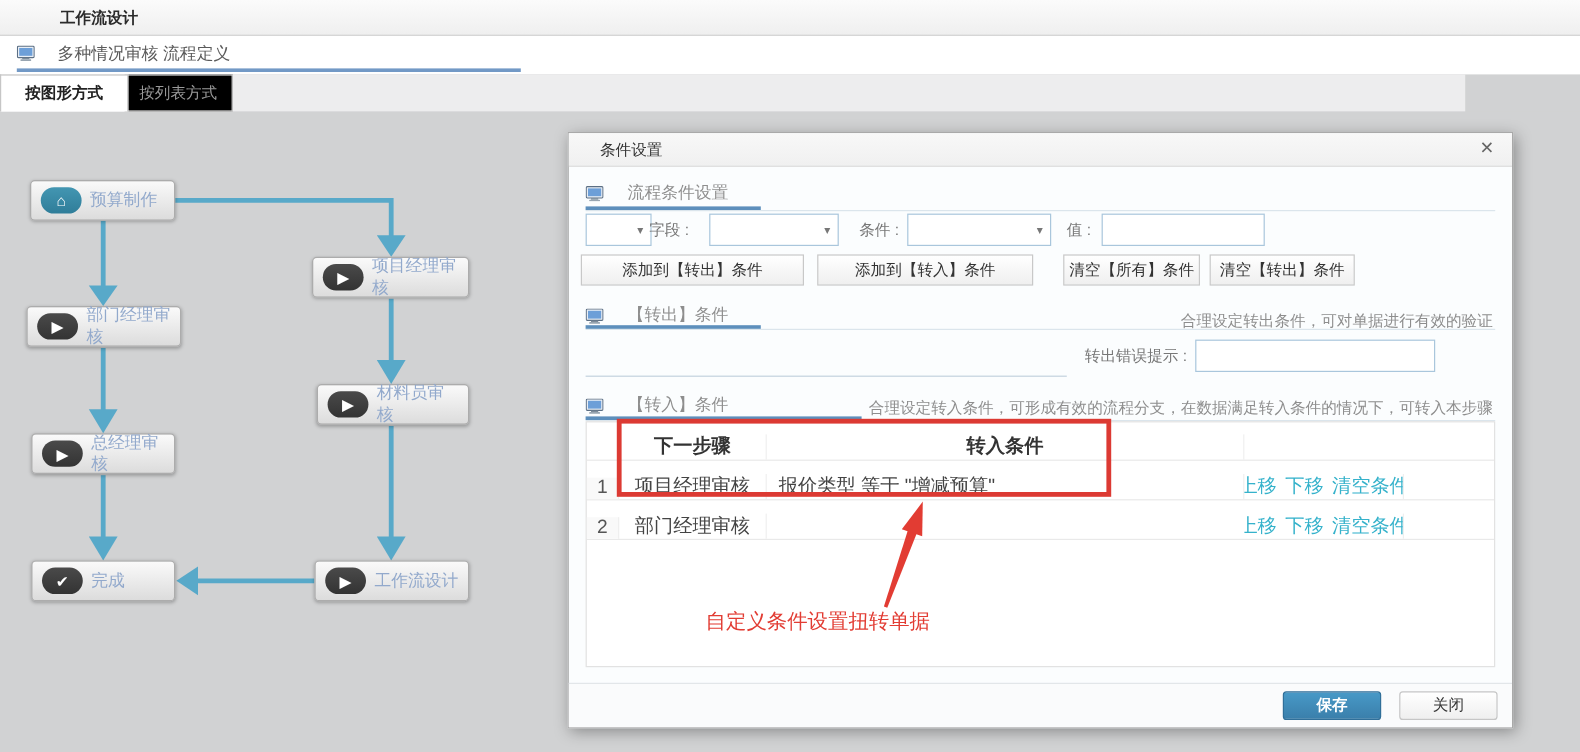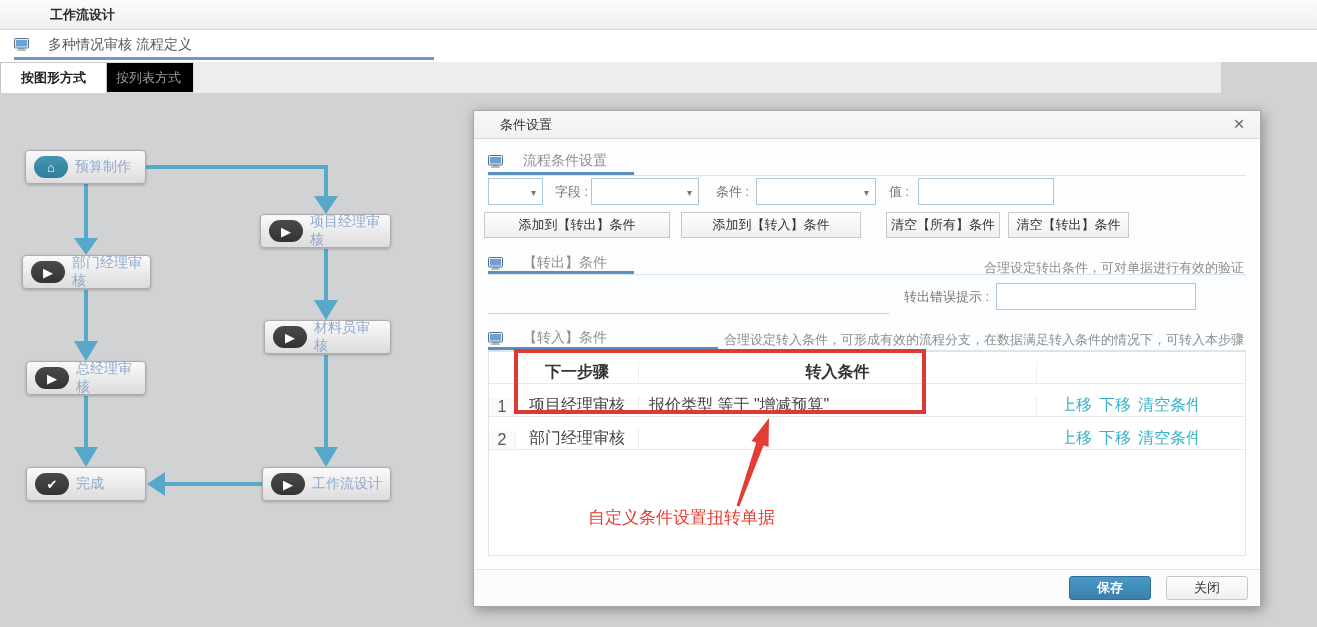--- a/index.html
+++ b/index.html
@@ -55,21 +55,21 @@
   
   #in-table { position:absolute; left:14px; top:240px; width:758px; height:205px; background:#fff; border:1px solid #e2e2e2; }
   .trow { display:flex; width:100%; border-bottom:1px solid #e9e9e9; font-size:16px; color:#444;align-items:flex-end; }
   .trow.head { height:32px; font-weight:bold; color:#333; }
   .trow.body { height:33px; }
   .tcell { display:flex; align-items:center; justify-content:center; border-right:1px solid #efefef; overflow:hidden; white-space:nowrap; }
   .c-num { width:27px; background:#f3f3f3; color:#555; }
   .trow.body .c-num { background:#f9f9f9; }
   .c-step { width:123px; }
   .c-cond { width:398px; justify-content:flex-start; padding-left:10px; }
-  .c-act { width:133px; gap:7px;margin-left:28px; }
+  .c-act { width:133px; gap:7px; }
   .c-last { flex:1; border-right:none; }
   .act-link { color:#35b2cb; cursor:pointer; }
 
   
   #anno-rect { position:absolute; left:40px; top:238px; width:412px; height:65px; border:4px solid #dc3a33; z-index:5; pointer-events:none; }
   #anno-text { position:absolute; left:114px; top:395px; font-size:17px; color:#e23c33; z-index:6; white-space:nowrap; }
   #anno-arrow { position:absolute; left:0; top:0; width:788px; height:497px; z-index:6; pointer-events:none; }
 
   
   #dlg-footer { position:absolute; left:0; bottom:0; width:100%; height:37px; background:#fafbfc; border-top:1px solid #e2e6e9; }
@@ -173,21 +173,21 @@
         <rect x="3" y="11.4" width="9" height="1.4" rx="0.5" fill="#98a5b1"></rect>
       </svg>
       <span>流程条件设置</span>
     </div>
     <div class="gray-rule" style="left:14px;top:64px;width:758px;"></div>
     <div class="blue-rule" style="left:14px;top:61px;width:146px;"></div>
 
     <div class="sel" style="left:14px;top:67px;width:55px;">
       <span class="caret">▾</span>
     </div>
-    <div class="flabel" style="left:81px;top:67px;">字段 :</div>
+    <div class="flabel" style="left:67px;top:67px;">字段 :</div>
     <div class="sel" style="left:117px;top:67px;width:108px;">
       <span class="caret">▾</span>
     </div>
     <div class="flabel" style="left:242px;top:67px;">条件 :</div>
     <div class="sel" style="left:282px;top:67px;width:120px;">
       <span class="caret">▾</span>
     </div>
     <div class="flabel" style="left:415px;top:67px;">值 :</div>
     <input class="txt" style="left: 444px; top: 67px; width: 136px;" value="">
 

